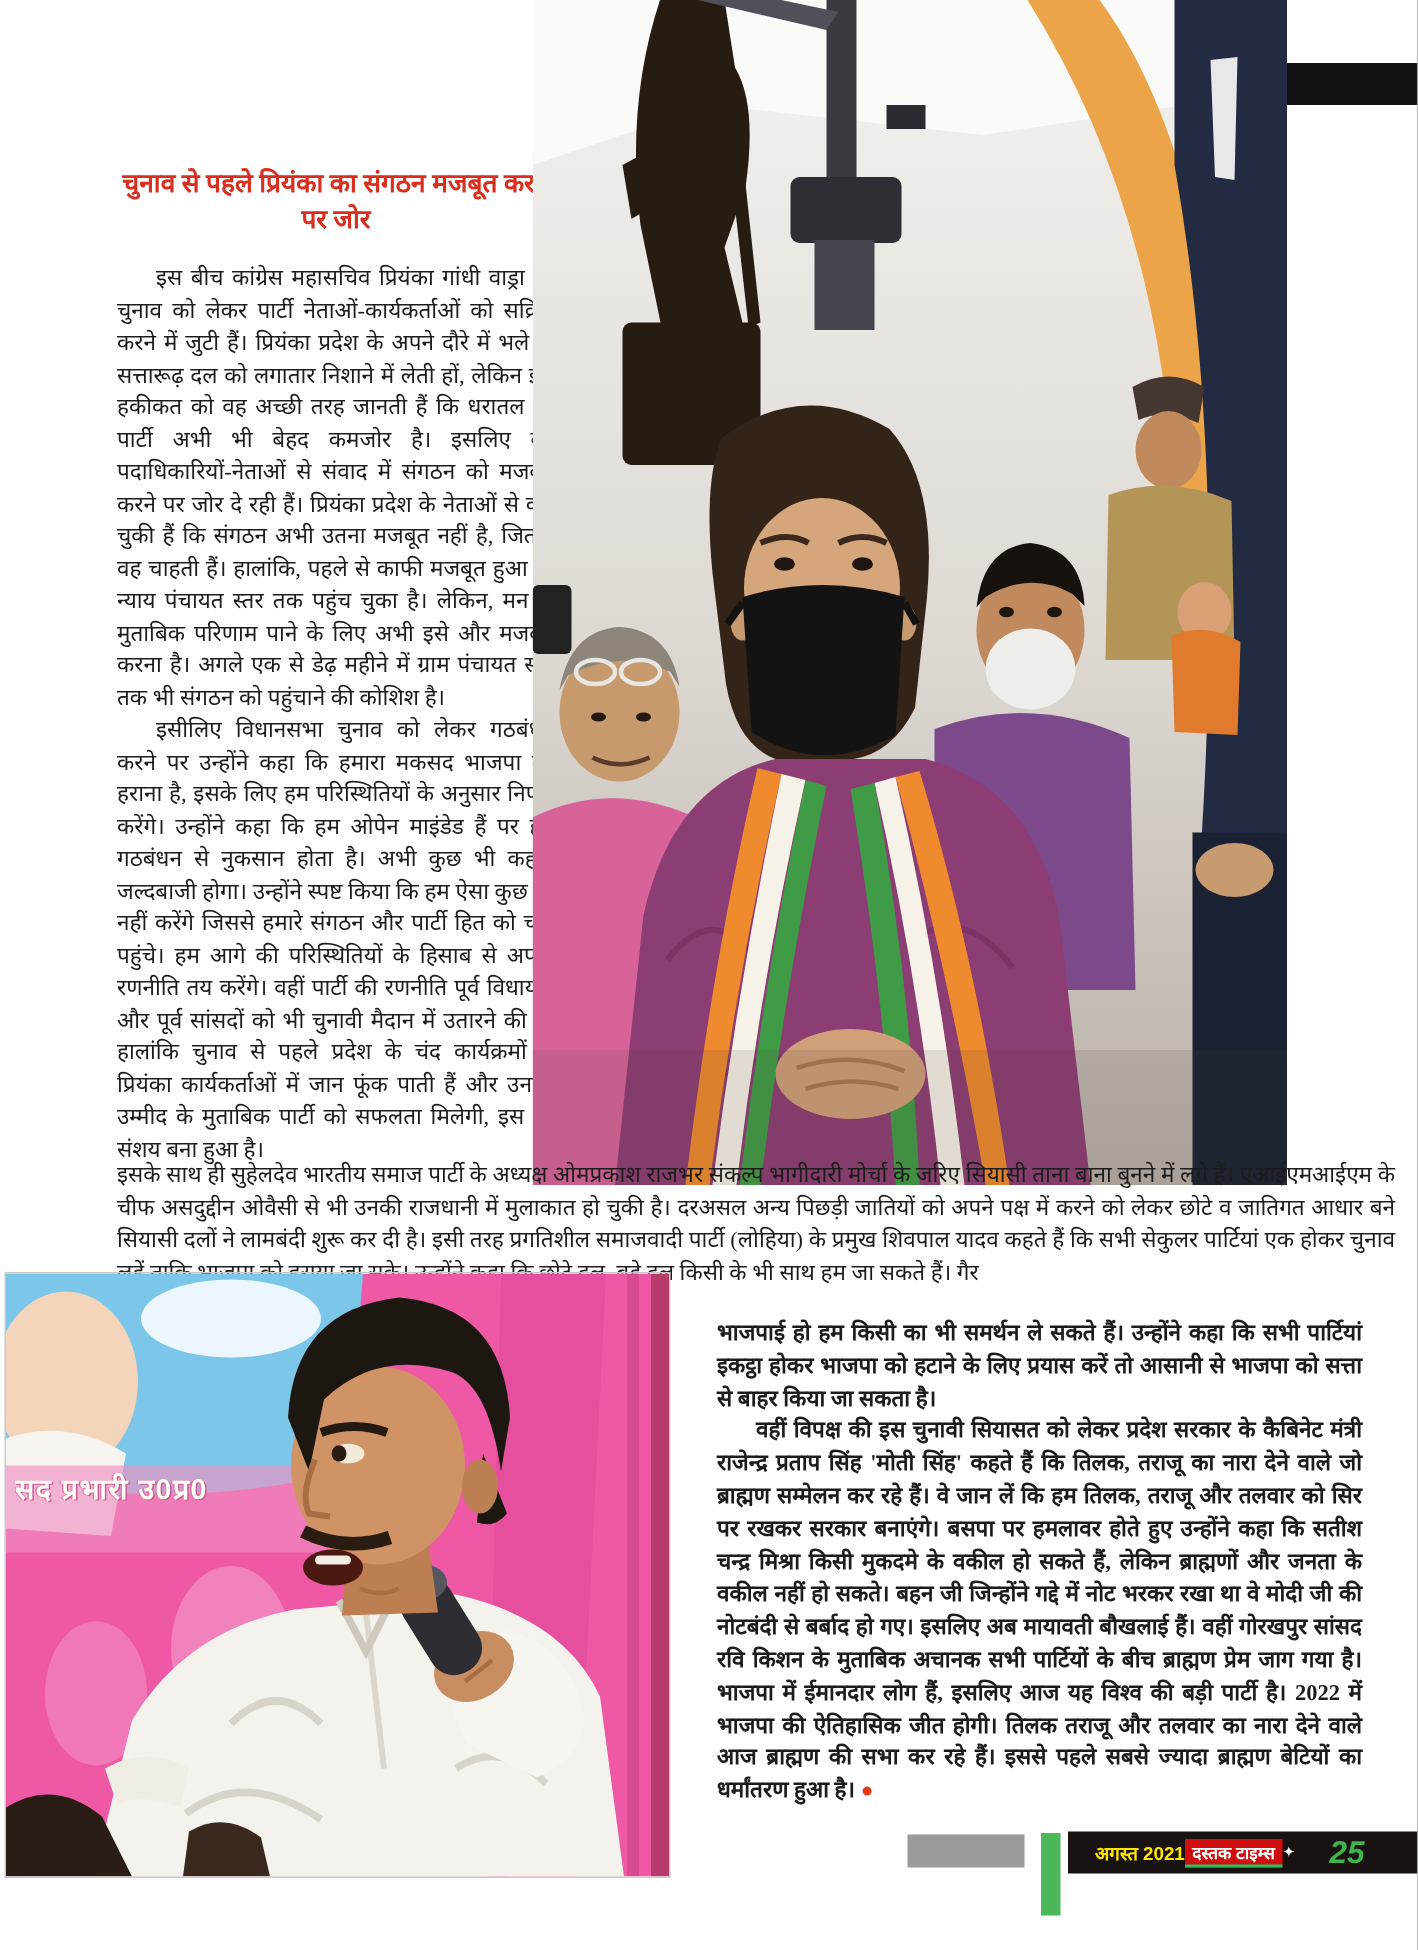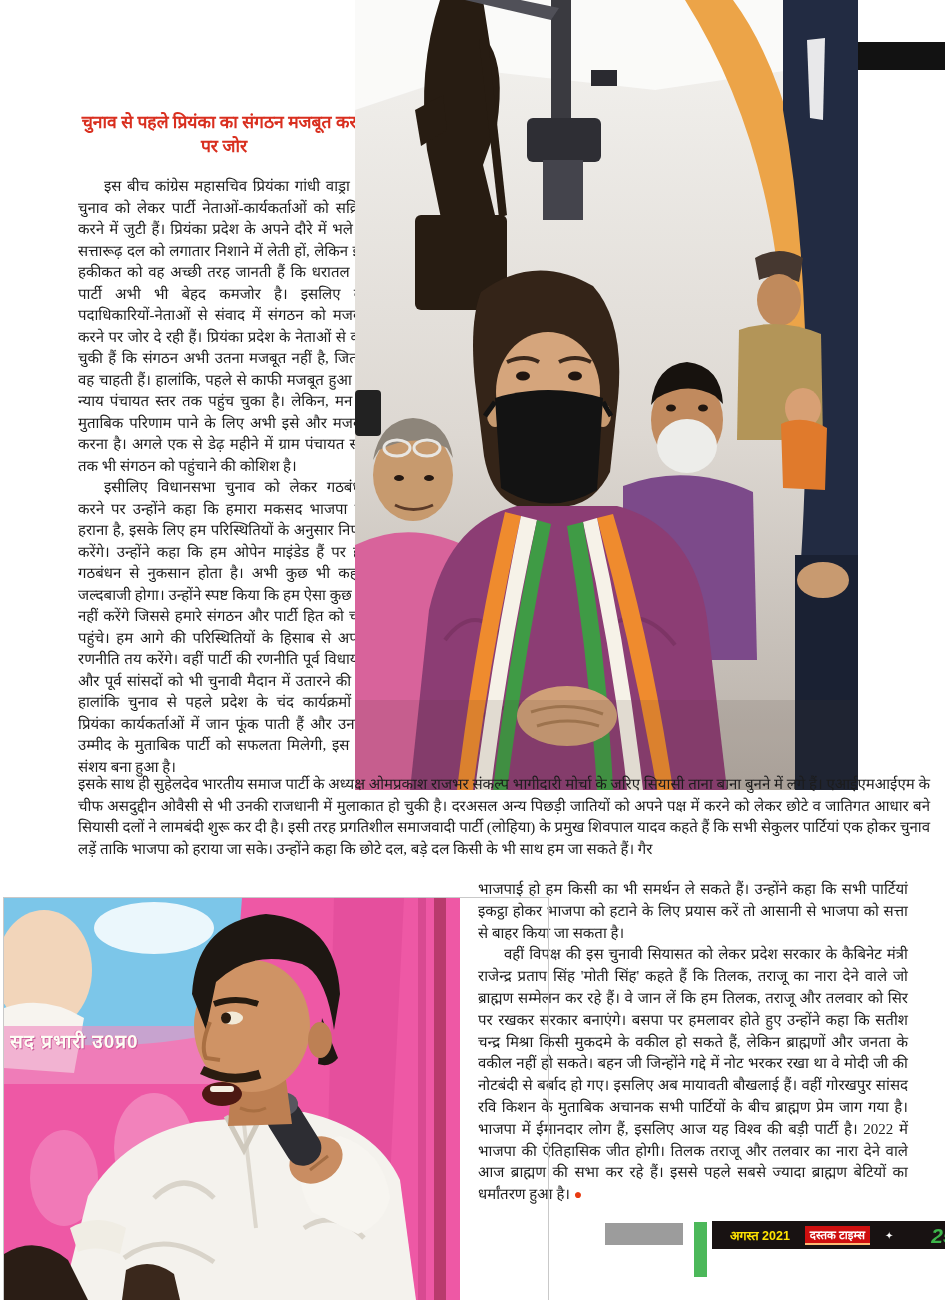--- a/index.html
+++ b/index.html
@@ -18,53 +18,53 @@
   .leftcol{position:absolute;left:78px;top:176px;width:292px;}
   .body-par{
     font-size:15px;line-height:21.5px;text-align:justify;margin:0;
     color:#1c1c1c;
   }
   .indent{text-indent:26px;}
   .fullwidth{
     position:absolute;left:78px;top:774px;width:852px;
   }
   .rightcol{position:absolute;left:478px;top:879px;width:430px;}
-  .rightcol .body-par{line-height:21.8px;}
+  .rightcol .body-par{line-height:21.8px;font-weight:bold;}
   .end-dot{color:#e83a10;font-size:14px;}
   
   .photo-top{
     position:absolute;left:355px;top:0;width:503px;height:790px;margin:0;
     overflow:hidden;
   }
   .photo-bottom{
-    position:absolute;left:3px;top:897px;width:546px;height:404px;margin:0;
+    position:absolute;left:3px;top:848px;width:444px;height:404px;margin:0;
     overflow:hidden;border:1px solid #c9c9c9;box-sizing:border-box;
   }
   .banner-text{
     position:absolute;left:6px;top:130px;width:230px;
     font-family:"Liberation Sans","DejaVu Sans",sans-serif;
     font-weight:bold;font-size:19px;color:#fdfdf4;
     text-shadow:1px 1px 0 #c85a98, -1px 0 0 #e87ab2;
     letter-spacing:1px;white-space:nowrap;overflow:hidden;
   }
   
   .edge-tab{
     position:absolute;left:858px;top:42px;width:87px;height:28px;background:#121212;
   }
   
   .footer-gray{position:absolute;left:605px;top:1223px;width:78px;height:22px;background:#9c9c9c;}
   .footer-green-bar{position:absolute;left:694px;top:1222px;width:13px;height:55px;background:#4cb85a;}
   .footer-bar{
     position:absolute;left:712px;top:1221px;width:233px;height:28px;background:#181212;
-    display:flex;align-items:center;gap:15px;padding-left:18px;box-sizing:border-box;
+    display:flex;align-items:center;gap:0;padding-left:18px;box-sizing:border-box;
     font-family:"Liberation Sans","DejaVu Sans",sans-serif;
   }
   .footer-month{color:#ffe400;font-size:12.5px;font-weight:bold;white-space:nowrap;}
   .footer-logo{
-    background:#cf0f0f;border-bottom:2px solid #fdba74;color:#ffffff;
+    background:#cf0f0f;border-bottom:2px solid #22c55e;color:#ffffff;
     font-size:11.5px;font-weight:bold;padding:1px 5px;white-space:nowrap;
   }
   .footer-diamond{color:#ffffff;font-size:10px;}
   .footer-pagenum{color:#3db54a;font-size:21px;font-weight:bold;font-style:italic;line-height:1;margin-left:23px;}
 </style>
 </head>
 <body>
 
 <div class="page">
 

